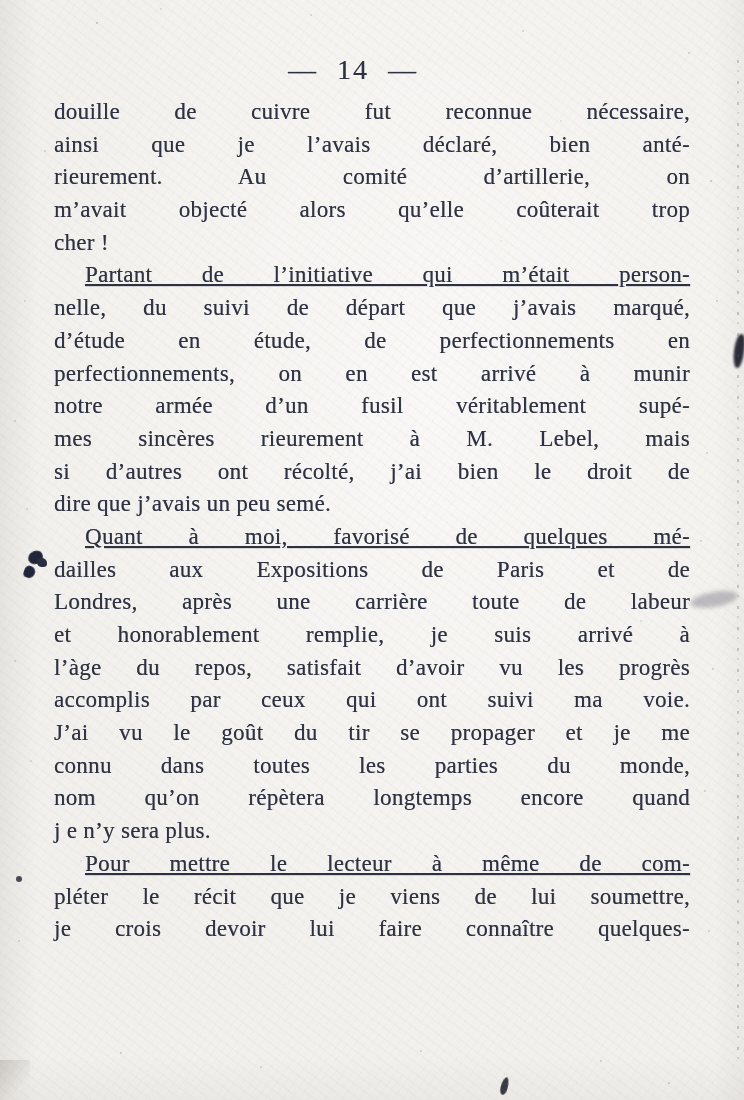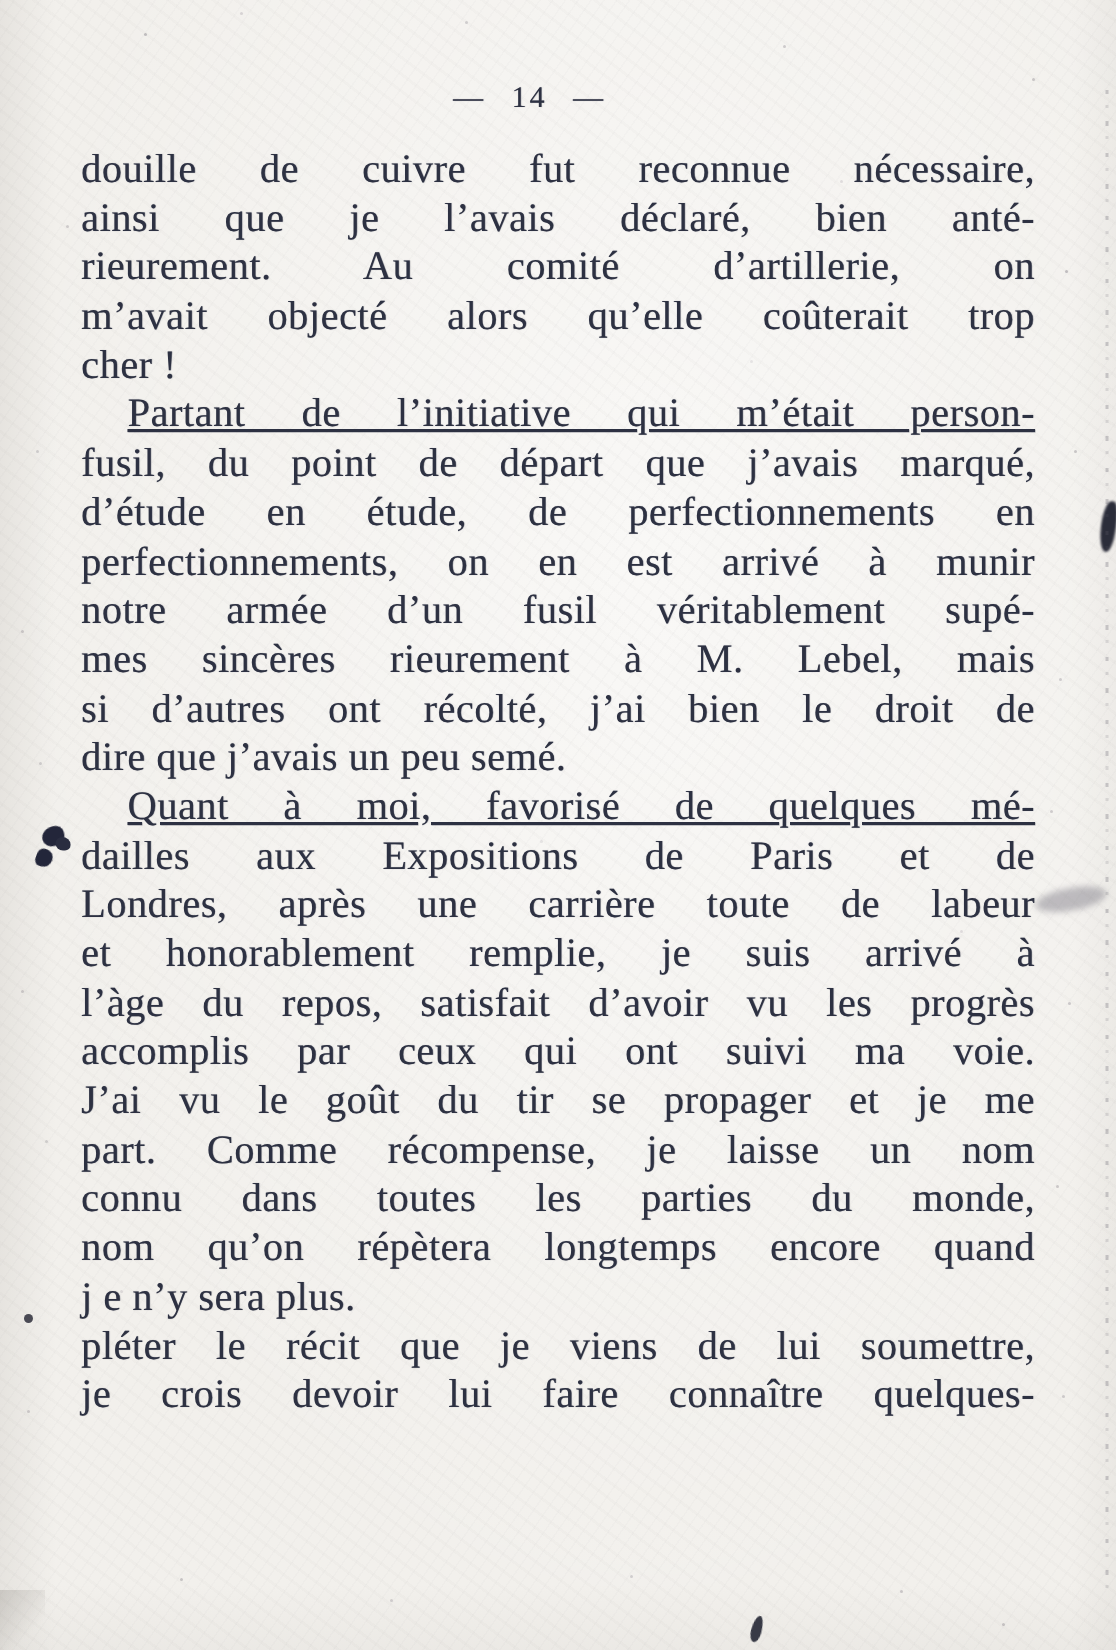--- a/index.html
+++ b/index.html
@@ -67,33 +67,33 @@
       200px 700px 0 rgba(150,144,154,0.18),
       500px 240px 0 rgba(150,144,154,0.18);
     pointer-events: none;
   }
   .page-number {
     position: absolute;
     top: 54px;
     left: 0;
     width: 706px; 
     text-align: center;
-    font-size: 20px;
+    font-size: 28px;
     letter-spacing: 2px;
     word-spacing: 10px;
     color: #2d3142;
     text-shadow: 0.3px 0.3px 0.5px rgba(45,49,66,0.55);
   }
   .page-text {
     position: absolute;
     top: 96px;
     left: 54px;
     width: 636px;
     color: #2d3142;
-    font-size: 27px;
+    font-size: 23px;
     letter-spacing: 0.3px;
     text-shadow: 0.3px 0.3px 0.5px rgba(45,49,66,0.55);
   }
   .line {
     height: 32.7px;
     line-height: 32.7px;
     text-align: justify;
     text-align-last: justify;
     white-space: normal;
   }
@@ -140,38 +140,38 @@
 
 <div class="page-number">— 14 —</div>
 
 <main class="page-text">
     <div class="line">douille de cuivre fut reconnue nécessaire,</div>
     <div class="line">ainsi que je l’avais déclaré, bien anté-</div>
     <div class="line">rieurement. Au comité d’artillerie, on</div>
     <div class="line">m’avait objecté alors qu’elle coûterait trop</div>
     <div class="line line-end">cher !</div>
     <div class="line indent">Partant de l’initiative qui m’était person-</div>
-    <div class="line">fusil, du point de départ que j’avais marqué,</div>
+    <div class="line">nelle, du suivi de départ que j’avais marqué,</div>
     <div class="line">d’étude en étude, de perfectionnements en</div>
     <div class="line">perfectionnements, on en est arrivé à munir</div>
     <div class="line">notre armée d’un fusil véritablement supé-</div>
     <div class="line">mes sincères rieurement à M. Lebel, mais</div>
     <div class="line">si d’autres ont récolté, j’ai bien le droit de</div>
     <div class="line line-end">dire que j’avais un peu semé.</div>
     <div class="line indent">Quant à moi, favorisé de quelques mé-</div>
     <div class="line">dailles aux Expositions de Paris et de</div>
     <div class="line">Londres, après une carrière toute de labeur</div>
     <div class="line">et honorablement remplie, je suis arrivé à</div>
     <div class="line">l’àge du repos, satisfait d’avoir vu les progrès</div>
     <div class="line">accomplis par ceux qui ont suivi ma voie.</div>
     <div class="line">J’ai vu le goût du tir se propager et je me</div>
-    <div class="line">part. Comme récompense, je laisse un nom</div>
     <div class="line">connu dans toutes les parties du monde,</div>
     <div class="line">nom qu’on répètera longtemps encore quand</div>
     <div class="line line-end">j e n’y sera plus.</div>
+    <div class="line indent">Pour mettre le lecteur à même de com-</div>
     <div class="line">pléter le récit que je viens de lui soumettre,</div>
     <div class="line">je crois devoir lui faire connaître quelques-</div>
   </main>
 
 <div class="artifact ink-blot-a"></div>
 <div class="artifact ink-blot-b"></div>
 <div class="artifact ink-blot-c"></div>
 <div class="artifact margin-dot"></div>
 <div class="artifact edge-ink"></div>
 <div class="artifact smudge"></div>

